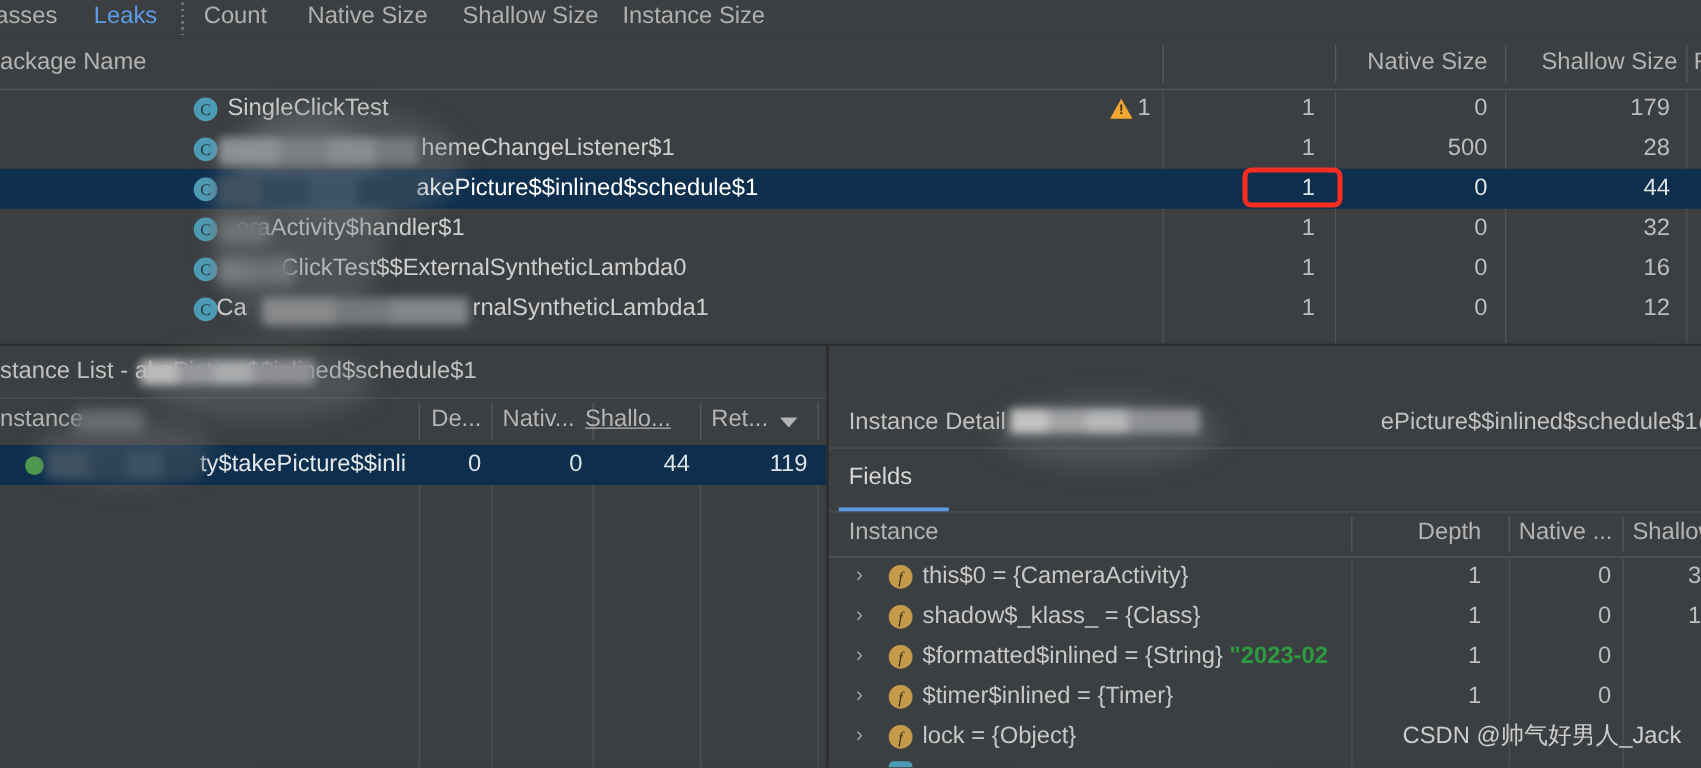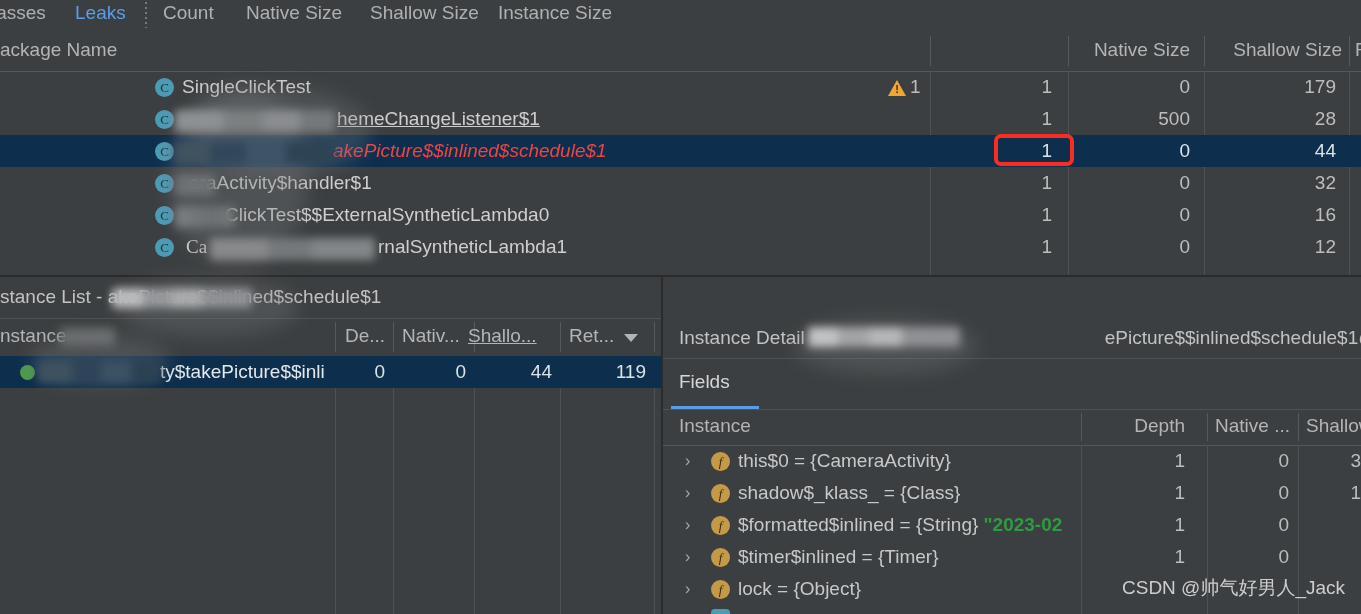--- a/index.html
+++ b/index.html
@@ -100,21 +100,21 @@
     line-height: 32px;
   }
   .ctrow.sel { background: #0d2e4d; }
   .ctrow .cname {
     position: absolute;
     left: 182px; top: 0;
     font-size: 19px;
     color: #cfcfcf;
     white-space: nowrap;
   }
-  .ctrow.sel .cname { color: #ef4444; font-style: italic; }
+  .ctrow.sel .cname { color: #ffffff; }
   .cicon {
     position: absolute;
     left: 155px; top: 7px;
     width: 19px; height: 19px;
     border-radius: 50%;
     background: #4c9bb5;
     color: #23343a;
     font-size: 13px;
     line-height: 19px;
     text-align: center;
@@ -455,21 +455,21 @@
         <div class="warnwrap" style="left:888px;">
           <span class="warn-tri"></span><span>1</span>
         </div>
         <div class="num" style="left:940px;width:112px;">1</div>
         <div class="num" style="left:1078px;width:112px;">0</div>
         <div class="num" style="left:1212px;width:124px;">179</div>
       </div>
 
       <div class="ctrow" style="top:32px;">
         <div class="cicon">C</div>
-        <div class="cname" style="left:337px;text-decoration:underline;">hemeChangeListener$1</div>
+        <div class="cname" style="left:337px;">hemeChangeListener$1</div>
         <div class="num" style="left:940px;width:112px;">1</div>
         <div class="num" style="left:1078px;width:112px;">500</div>
         <div class="num" style="left:1212px;width:124px;">28</div>
       </div>
 
       <div class="ctrow sel" style="top:64px;">
         <div class="cicon">C</div>
         <div class="cname" style="left:333px;">akePicture$$inlined$schedule$1</div>
         <div class="num" style="left:940px;width:112px;">1</div>
         <div class="num" style="left:1078px;width:112px;">0</div>
@@ -494,21 +494,21 @@
 
       <div class="ctrow" style="top:160px;">
         <div class="cicon">C</div>
         <div class="cname" style="left:378px;">rnalSyntheticLambda1</div>
         <div class="num" style="left:940px;width:112px;">1</div>
         <div class="num" style="left:1078px;width:112px;">0</div>
         <div class="num" style="left:1212px;width:124px;">12</div>
       </div>
 
       <div class="ctrow" style="top:160px;">
-        <div class="cname" style="left:186px;font-family:Liberation Serif, serif;">Ca</div>
+        <div class="cname" style="left:173px;">Ca</div>
       </div>
 
       <div class="ctrow" style="top:96px;">
         <div class="cname" style="left:182px;opacity:0;">.</div>
       </div>
     </div>
   </div>
 
   <div class="redbox" style="left:994px; top:134px; width:80px; height:32px;"></div>
 

